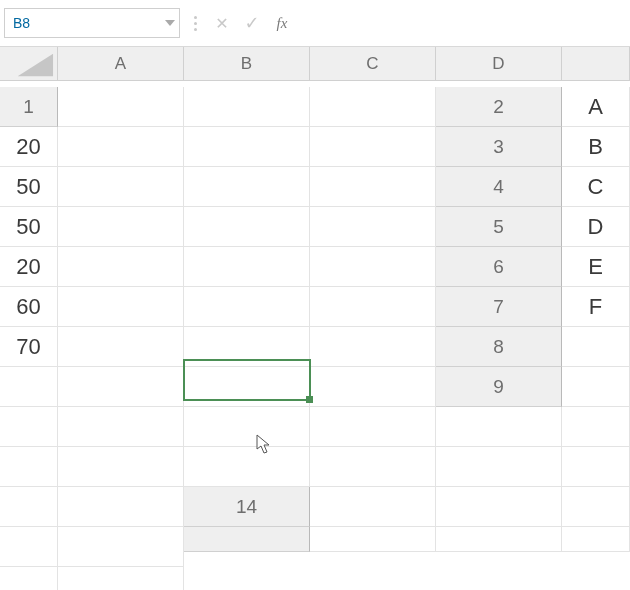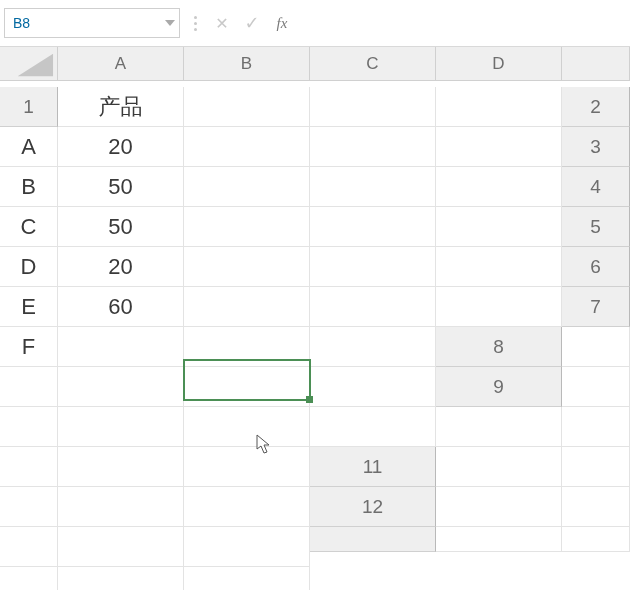--- a/index.html
+++ b/index.html
@@ -67,21 +67,20 @@
           <polygon points="54,29 54,6 18,29" fill="#c6c6c6"></polygon>
         </svg>
     </div>
     <div class="hdr" style="height:33px">A</div>
     <div class="hdr" style="height:33px">B</div>
     <div class="hdr" style="height:33px">C</div>
     <div class="hdr" style="height:33px">D</div>
     <div class="hdr" style="height:33px"></div>
 
     <div class="rowhdr">1</div>
-    <div class="cell">产品</div>
     <div class="cell"></div>
     <div class="cell"></div>
     <div class="cell"></div>
 
     <div class="rowhdr">2</div>
     <div class="cell">A</div>
     <div class="cell">20</div>
     <div class="cell"></div>
     <div class="cell"></div>
     <div class="cell"></div>
@@ -109,20 +108,21 @@
 
     <div class="rowhdr">6</div>
     <div class="cell">E</div>
     <div class="cell">60</div>
     <div class="cell"></div>
     <div class="cell"></div>
     <div class="cell"></div>
 
     <div class="rowhdr">7</div>
     <div class="cell">F</div>
+    <div class="cell">70</div>
     <div class="cell"></div>
     <div class="cell"></div>
     <div class="cell"></div>
 
     <div class="rowhdr">8</div>
     <div class="cell"></div>
     <div class="cell"></div>
     <div class="cell"></div>
     <div class="cell"></div>
     <div class="cell"></div>
@@ -133,28 +133,27 @@
     <div class="cell"></div>
     <div class="cell"></div>
     <div class="cell"></div>
 
     <div class="cell"></div>
     <div class="cell"></div>
     <div class="cell"></div>
     <div class="cell"></div>
     <div class="cell"></div>
 
-    <div class="rowhdr">11</div>
     <div class="cell"></div>
     <div class="cell"></div>
     <div class="cell"></div>
     <div class="cell"></div>
     <div class="cell"></div>
 
-    <div class="rowhdr">12</div>
+    <div class="rowhdr">14</div>
     <div class="cell"></div>
     <div class="cell"></div>
     <div class="cell"></div>
     <div class="cell"></div>
     <div class="cell"></div>
 
     <div class="rowhdr" style="height:24px"></div>
     <div class="cell" style="height:24px"></div>
     <div class="cell" style="height:24px"></div>
     <div class="cell" style="height:24px"></div>

